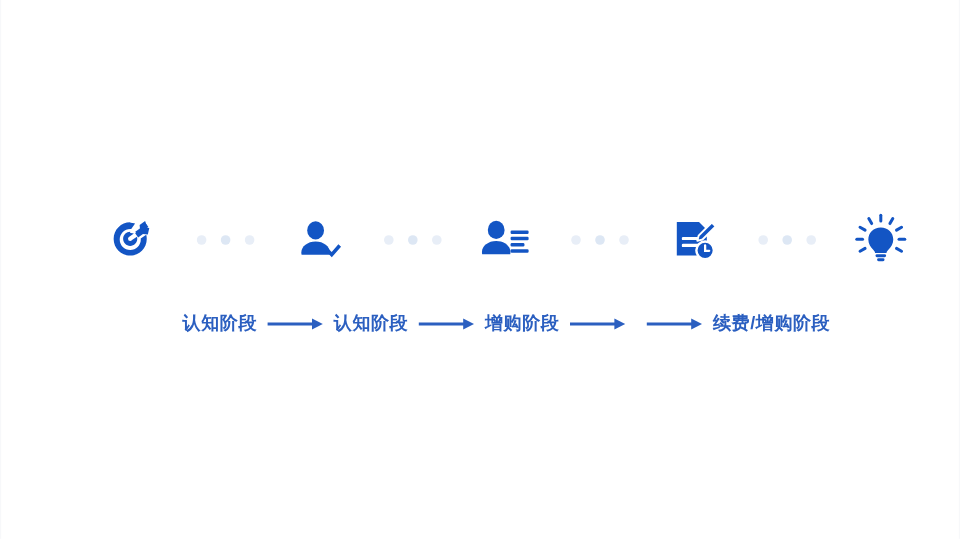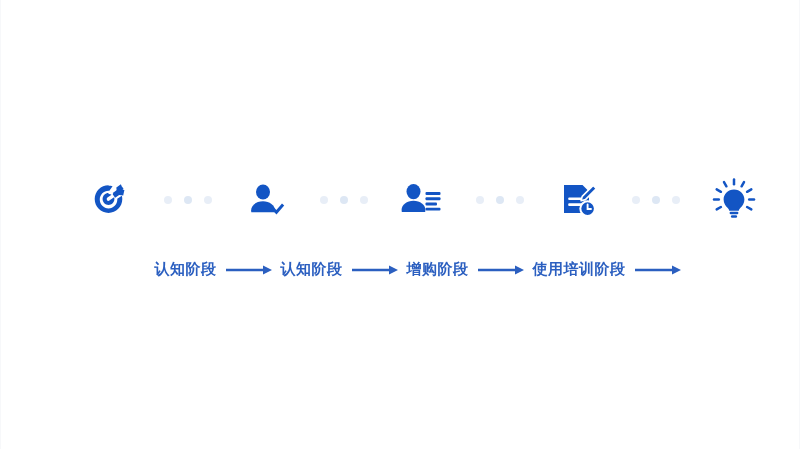--- a/index.html
+++ b/index.html
@@ -217,23 +217,23 @@
 
     <div class="stage-label">增购阶段</div>
 
     <div class="arrow">
       <svg width="50" height="14" viewBox="0 0 50 14" aria-hidden="true">
         <line x1="2" y1="7" x2="40" y2="7" stroke="#2b5fc0" stroke-width="2.6"></line>
         <path d="M39 2.4 L48 7 L39 11.6 Z" fill="#2b5fc0"></path>
       </svg>
     </div>
 
-    <div class="stage-label">使用培训阶段</div>
-
-    <div class="arrow">
-      <svg width="50" height="14" viewBox="0 0 50 14" aria-hidden="true">
-        <line x1="2" y1="7" x2="40" y2="7" stroke="#2b5fc0" stroke-width="2.6"></line>
-        <path d="M39 2.4 L48 7 L39 11.6 Z" fill="#2b5fc0"></path>
-      </svg>
-    </div>
-
+
+    <div class="arrow">
+      <svg width="50" height="14" viewBox="0 0 50 14" aria-hidden="true">
+        <line x1="2" y1="7" x2="40" y2="7" stroke="#2b5fc0" stroke-width="2.6"></line>
+        <path d="M39 2.4 L48 7 L39 11.6 Z" fill="#2b5fc0"></path>
+      </svg>
+    </div>
+
+    <div class="stage-label">续费/增购阶段</div>
   </div>
 </div>
 
 </body></html>

